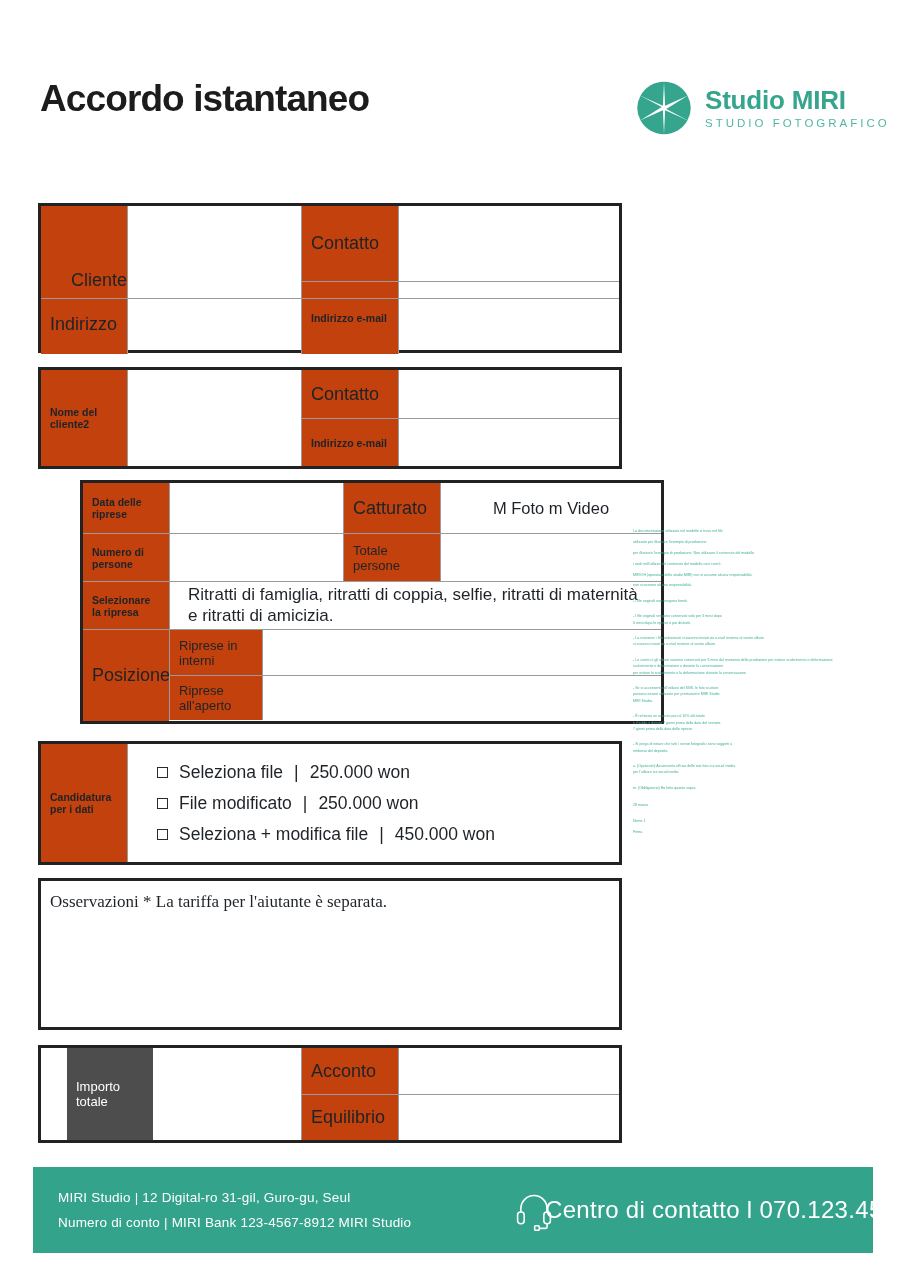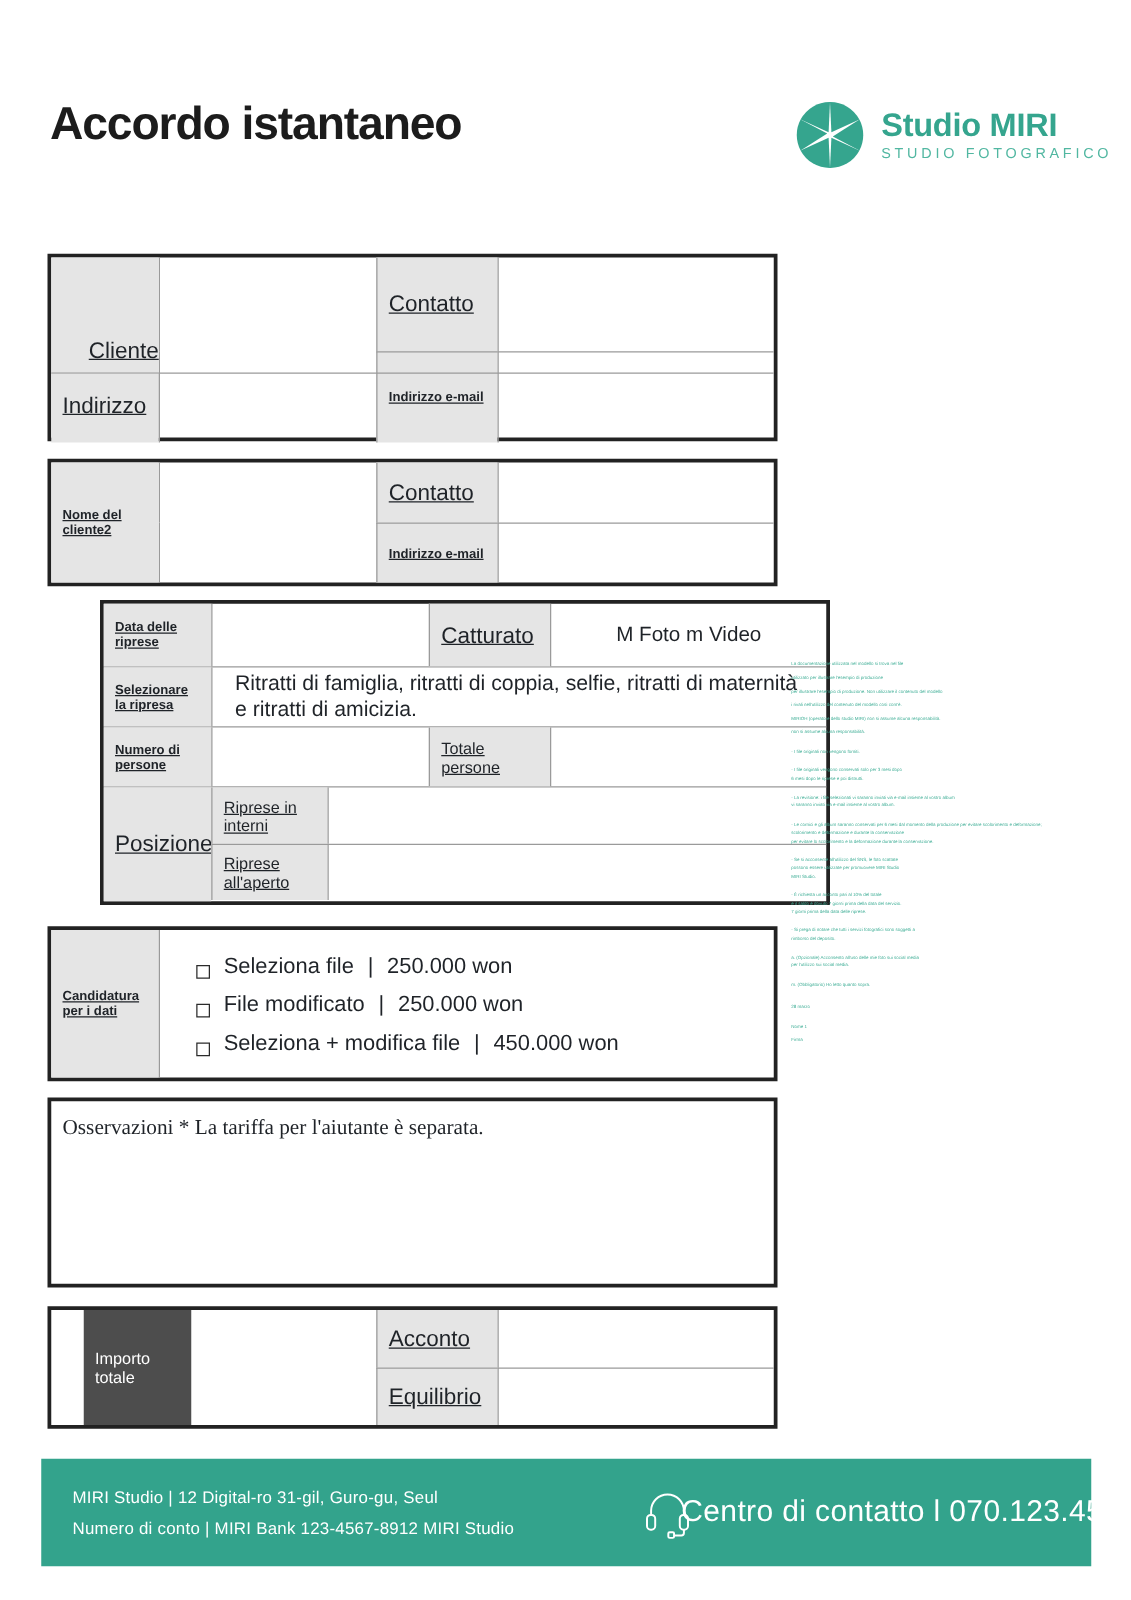--- a/index.html
+++ b/index.html
@@ -65,21 +65,21 @@
   .row { display: flex; box-sizing: border-box; }
   .cell {
     box-sizing: border-box;
     display: flex;
     align-items: center;
     padding: 0 9px;
     font-size: 16.5px;
     color: #1f2328;
     overflow: hidden;
   }
-  .hd { background: #e5e5e5; text-decoration: underline; }
+  .hd { background: #c2410c; }
   .hd-dark { background: #4d4d4d; color: #ffffff; }
   .bl { border-left: 1px solid #9a9a9a; }
   .bt { border-top: 1px solid #9a9a9a; }
   .c-lg { font-size: 18px; }
   .c-sm { font-size: 10.5px; font-weight: 600; }
   .c-md { font-size: 13px; }
   .center { justify-content: center; }
 
   
   #tbl-client1 { left: 38px; top: 203px; width: 584px; height: 150px; }
@@ -109,21 +109,21 @@
   .opt-list {
     display: flex;
     flex-direction: column;
     justify-content: center;
     gap: 10px;
     padding: 0 0 0 20px;
     width: 100%;
   }
   .opt {
     display: flex;
-    align-items: flex-end;
+    align-items: center;
     gap: 11px;
     font-size: 17.5px;
     white-space: nowrap;
   }
   .ckbox {
     display: inline-block;
     width: 9px; height: 9px;
     border: 1.6px solid #2b2b2b;
     flex: 0 0 auto;
   }
@@ -244,31 +244,31 @@
   </div>
 </div>
 
 <div class="tbl" id="tbl-shoot">
   <div class="row r1">
     <div class="cell hd c-sm" style="width:86px;">Data delle riprese</div>
     <div class="cell bl" style="width:174px;"></div>
     <div class="cell hd bl c-lg" style="width:97px;">Catturato</div>
     <div class="cell bl center" style="width:221px;">M Foto m Video</div>
   </div>
+  <div class="row r2 bt">
+    <div class="cell hd c-sm" style="width:86px;">Numero di persone</div>
+    <div class="cell bl" style="width:174px;"></div>
+    <div class="cell hd bl c-md" style="width:97px;">Totale persone</div>
+    <div class="cell bl" style="width:221px;"></div>
+  </div>
   <div class="row r3 bt">
     <div class="cell hd c-sm" style="width:86px;">Selezionare la ripresa</div>
     <div class="cell bl" style="width:492px;">
       <span class="multiline">Ritratti di famiglia, ritratti di coppia, selfie, ritratti di maternità e ritratti di amicizia.</span>
     </div>
-  </div>
-  <div class="row r2 bt">
-    <div class="cell hd c-sm" style="width:86px;">Numero di persone</div>
-    <div class="cell bl" style="width:174px;"></div>
-    <div class="cell hd bl c-md" style="width:97px;">Totale persone</div>
-    <div class="cell bl" style="width:221px;"></div>
   </div>
   <div class="row r4 bt">
     <div class="cell hd c-lg" style="width:86px;">Posizione</div>
     <div style="width:492px;display:flex;flex-direction:column;">
       <div class="row" style="height:45px;">
         <div class="cell hd bl c-md" style="width:93px;">Riprese in interni</div>
         <div class="cell bl" style="width:399px;"></div>
       </div>
       <div class="row bt" style="height:45px;">
         <div class="cell hd bl c-md" style="width:93px;">Riprese all'aperto</div>

